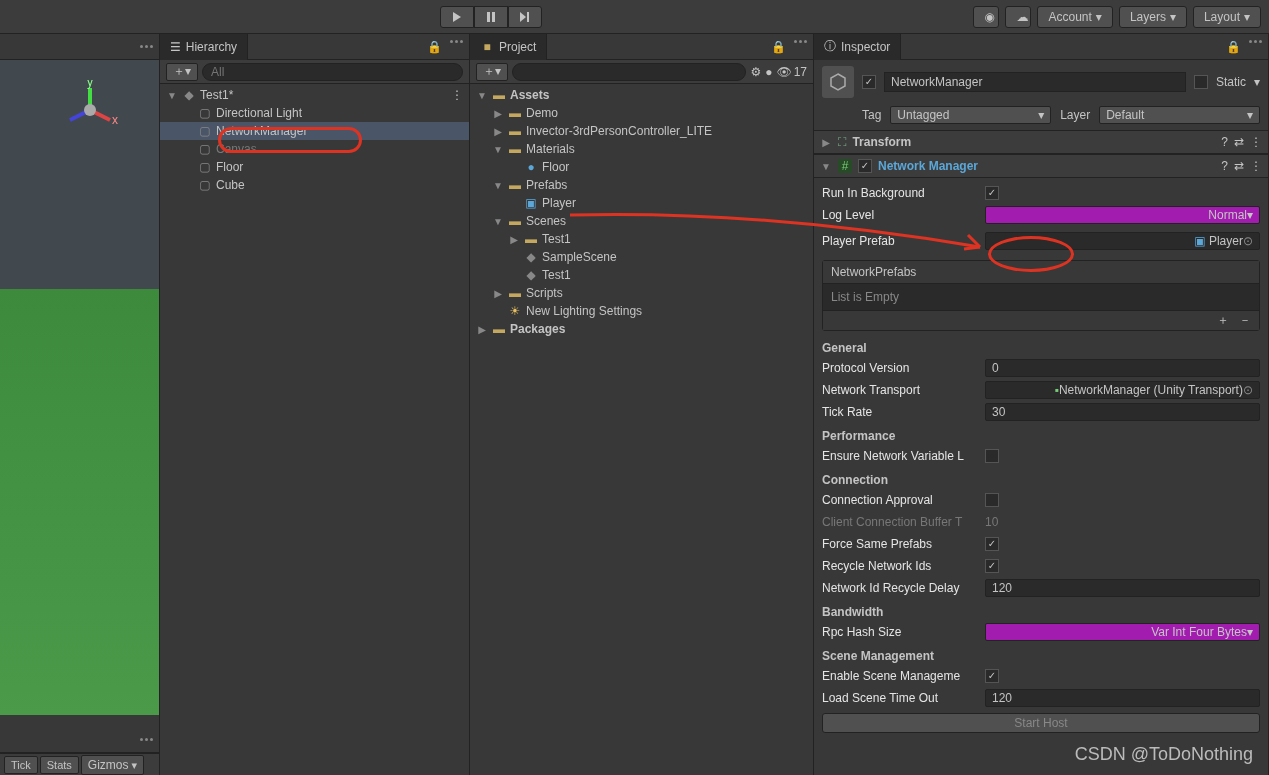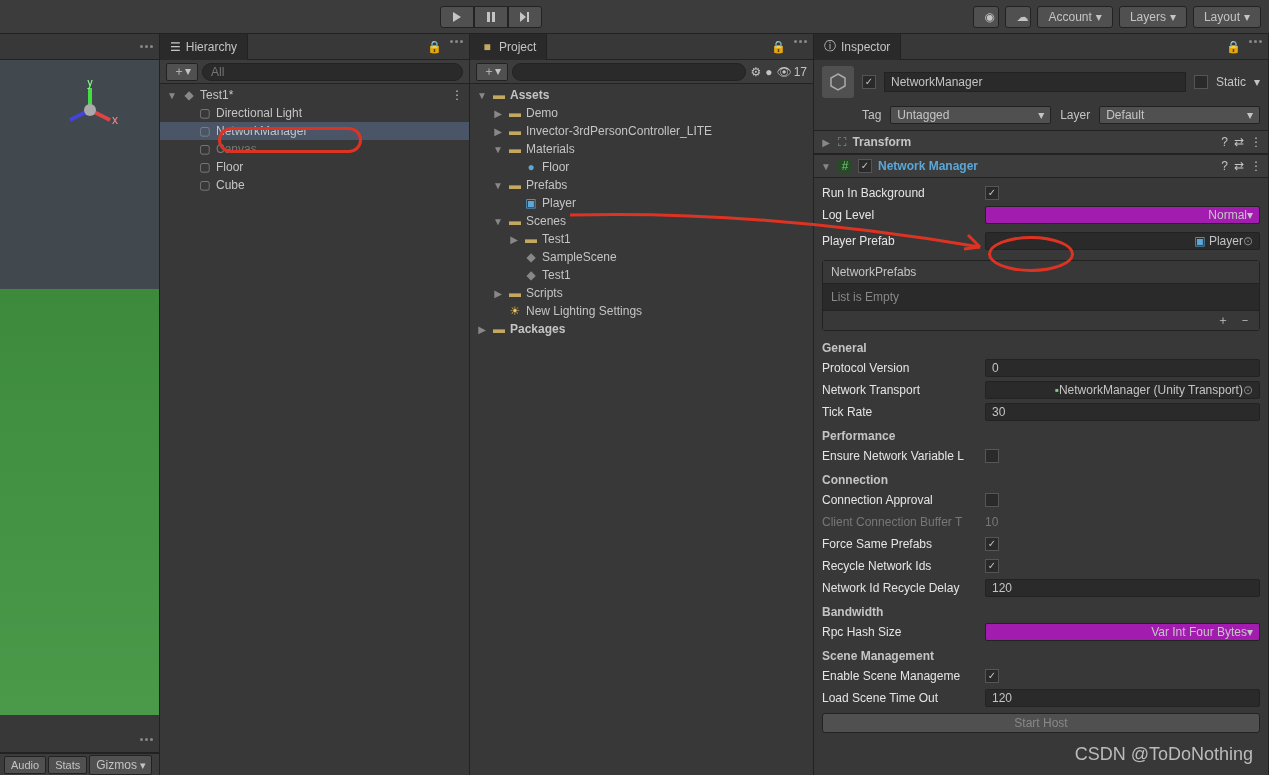--- a/index.html
+++ b/index.html
@@ -135,21 +135,21 @@
     </div>
     <div style="height:12px"></div>
     <div class="panel-tab">
       <div class="panel-dots">
           <span class="dot"></span>
           <span class="dot"></span>
           <span class="dot"></span>
         </div>
     </div>
     <div class="scene-tabs">
-      <div class="scene-tab-btn">Audio</div>
+      <div class="scene-tab-btn">Tick</div>
       <div class="scene-tab-btn">Stats</div>
       <div class="scene-tab-btn"><span>Gizmos</span> ▾</div>
     </div>
   </div>
 
   <div class="col hier-col">
     <div class="panel-tab">
       <div class="tab-active">
         <span>☰</span>
         <span>Hierarchy</span>

